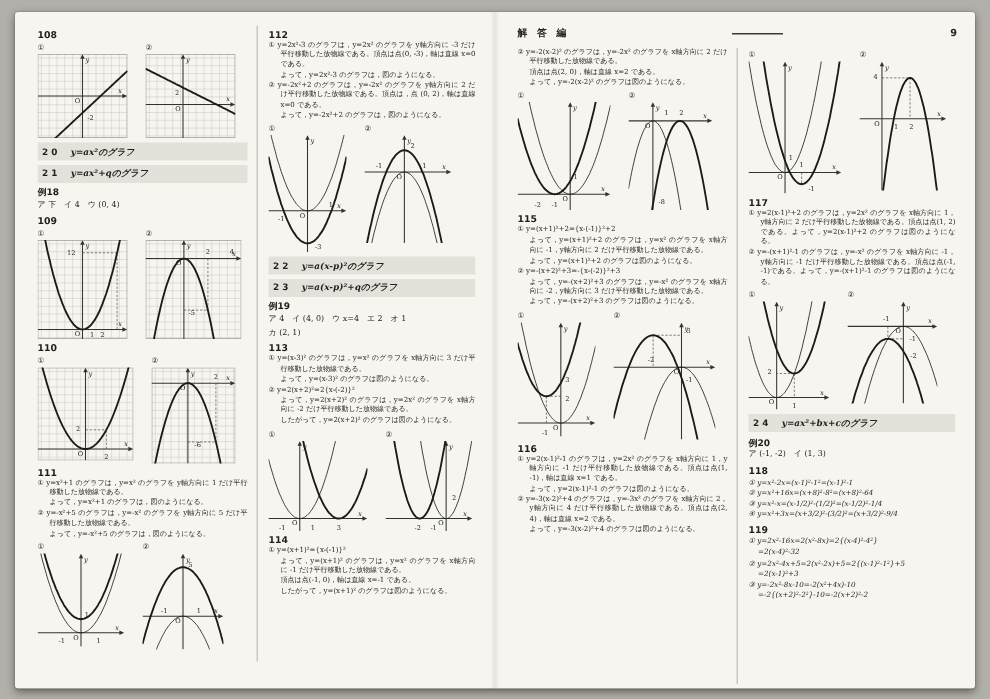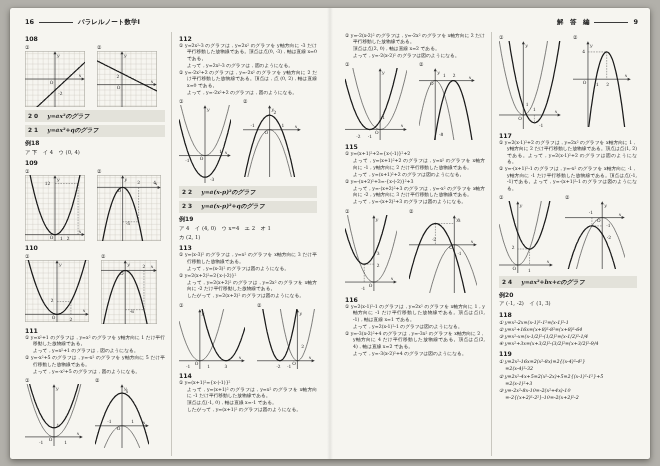--- a/index.html
+++ b/index.html
@@ -19,21 +19,21 @@
     content:'';position:absolute;left:317px;top:0;width:6px;height:100%;
     background:linear-gradient(90deg,rgba(0,0,0,0),rgba(0,0,0,.07),rgba(0,0,0,0));
     pointer-events:none;
   }
   .page{width:320px;box-sizing:border-box;padding:9px 12px 6px 15px;position:relative;}
   .pgheader{
     display:flex;align-items:center;gap:5px;height:10px;margin-bottom:5px;
     font-family:"DejaVu Sans","Liberation Sans",sans-serif;
     font-size:6.5px;font-weight:bold;color:#232323;
   }
-  .pgheader.right{justify-content:flex-end;}
+  .pgheader.right{justify-content:space-between;}
   .hrule{display:inline-block;width:34px;height:1px;background:#3a3a3a;}
   .cols{display:flex;}
   .col{width:146px;height:424px;overflow:hidden;box-sizing:border-box;padding-right:6px;}
   .col + .col{border-left:0.5px solid #c9c7bf;padding-left:7px;padding-right:0;}
 
   .prob{font-family:"DejaVu Sans","Liberation Sans",sans-serif;font-weight:bold;font-size:6.2px;margin:3px 0 1px;}
   .bar{
     background:#e3e2da;font-family:"DejaVu Sans","Liberation Sans",sans-serif;
     font-weight:bold;font-size:5.9px;padding:1.5px 3px;margin:2.5px 0;
     display:flex;gap:7px;align-items:baseline;
@@ -48,25 +48,20 @@
   .figpair{display:flex;gap:12px;margin:2px 0 3px;align-items:flex-start;}
   .figbox{display:flex;flex-direction:column;}
   .figlbl{font-size:5px;margin:0 0 1px;font-family:"DejaVu Sans","Liberation Sans",sans-serif;}
   svg{display:block;}
 </style>
 </head>
 <body>
 
 <div class="spread">
   <div class="page">
-    <div class="pgheader">
-      <span>16</span>
-      <span class="hrule"></span>
-      <span>パラレルノート数学Ⅰ</span>
-    </div>
     <div class="cols">
       <div class="col" id="col0">
           <div class="prob">108</div>
           <div class="figpair">
             <div class="figbox">
               <div class="figlbl">①</div>
               <svg width="60" height="56" viewBox="0 0 60 56">
                 <line x1="2.6" y1="0" x2="2.6" y2="56" stroke="#ccc9c0" stroke-width="0.35"></line>
                 <line x1="7.800000000000001" y1="0" x2="7.800000000000001" y2="56" stroke="#ccc9c0" stroke-width="0.35"></line>
                 <line x1="13" y1="0" x2="13" y2="56" stroke="#ccc9c0" stroke-width="0.35"></line>

